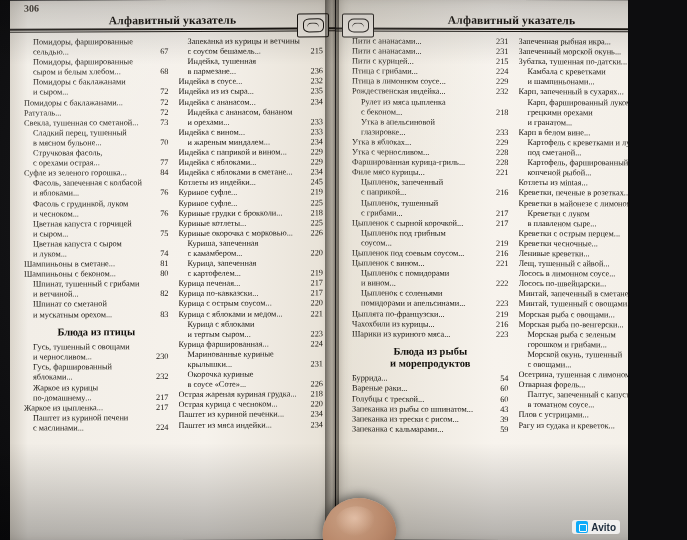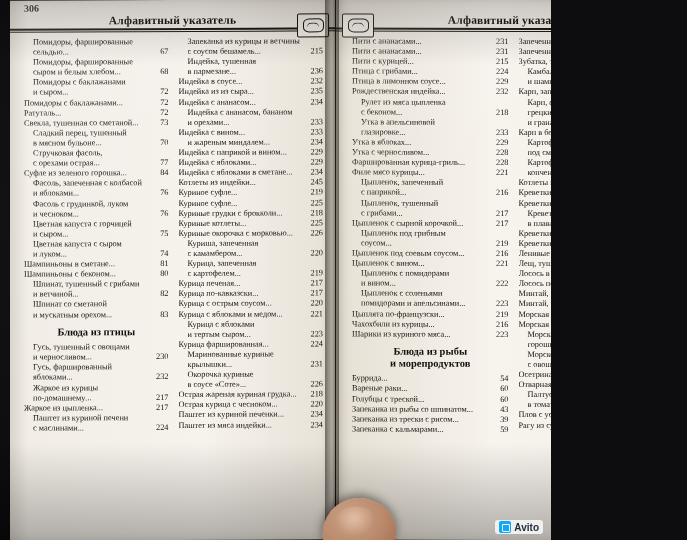--- a/index.html
+++ b/index.html
@@ -2,21 +2,21 @@
 <html><head>
 <meta charset="utf-8">
 <style>
   html,body{margin:0;padding:0;}
   body{
     width:687px;height:540px;overflow:hidden;
     background:#0d0d0f;
     font-family:"Liberation Serif", serif;
   }
   #page{
-    position:relative;width:551px;height:540px;
+    position:relative;width:628px;height:540px;
     background:
       radial-gradient(ellipse at 50% 40%, #2a2a2c 0%, #141416 60%, #0a0a0c 100%);
     overflow:hidden;
   }
   
   .book{
     position:absolute;left:0;top:0;width:687px;height:540px;
   }
   .page{
     position:absolute;top:0;height:540px;

